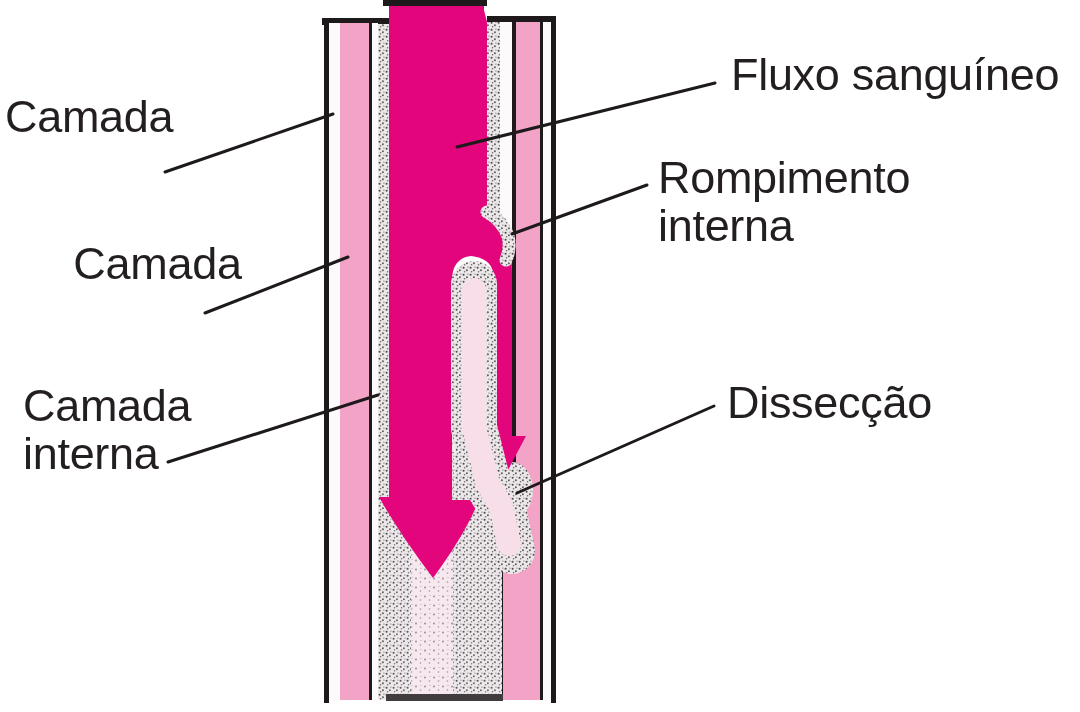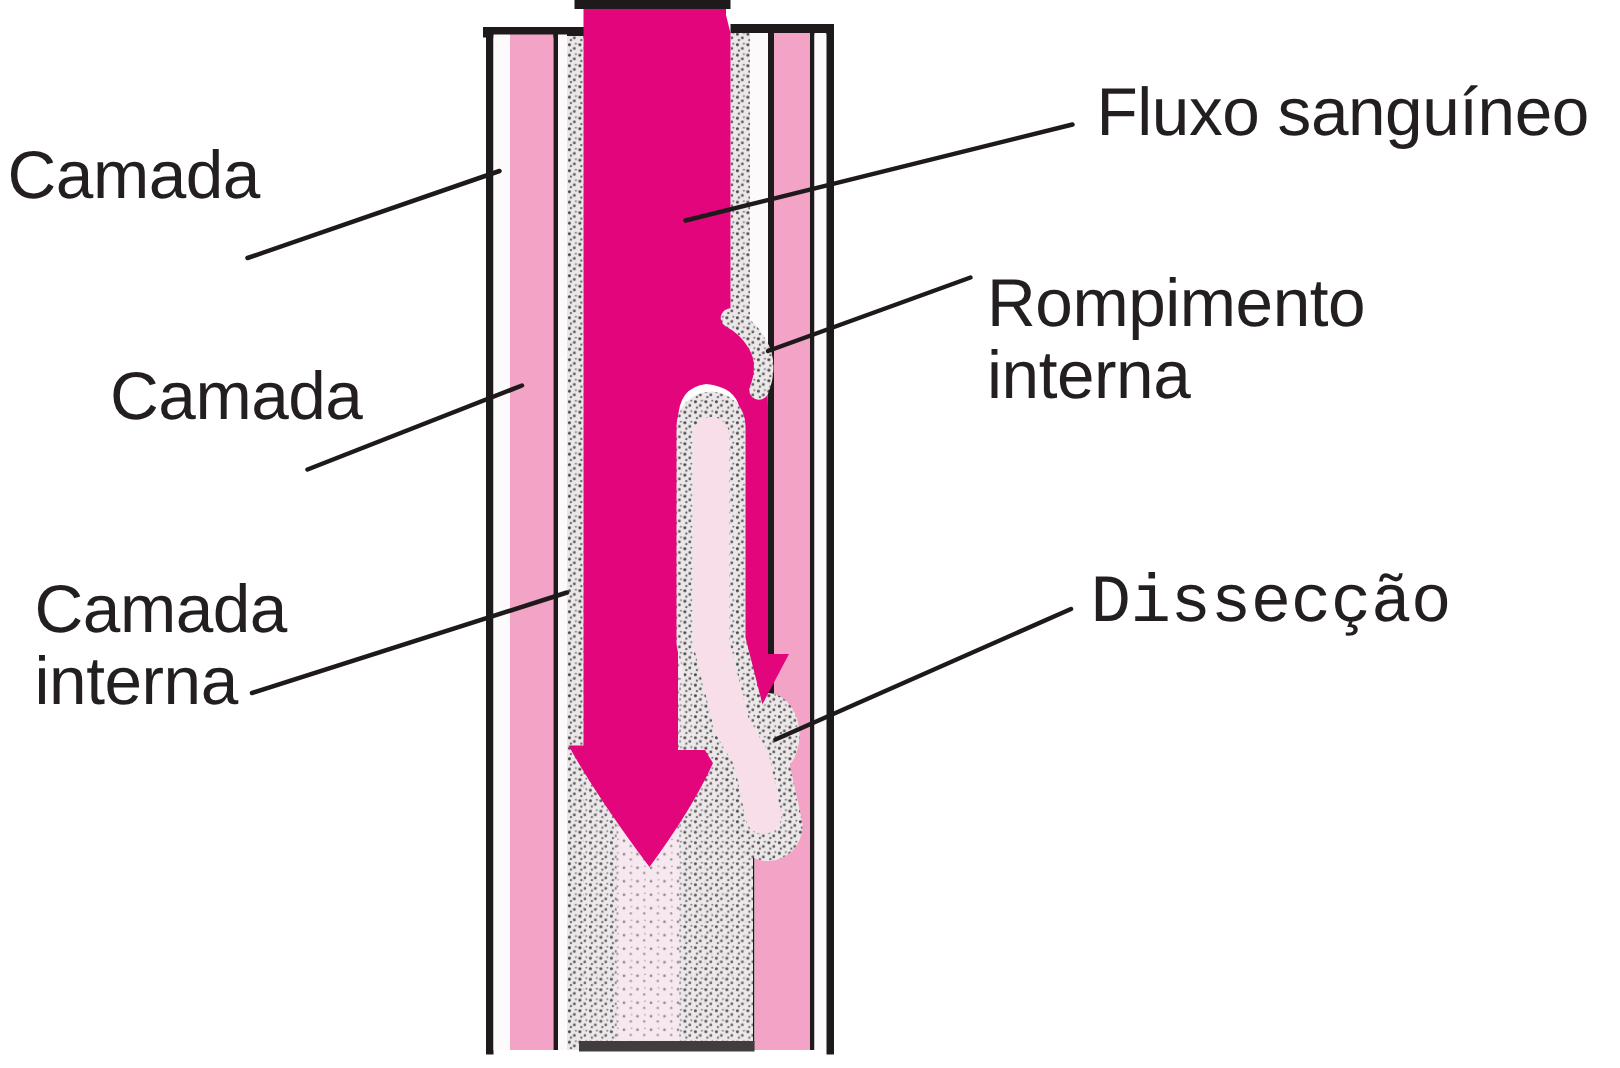--- a/index.html
+++ b/index.html
@@ -107,22 +107,22 @@
 
   <div class="lbl" style="left:23px;top:382px;">
     <div>Camada</div>
     <div>interna</div>
   </div>
 
   <div class="lbl" style="left:731px;top:51px;text-align:right;">
     <div>Fluxo sanguíneo</div>
   </div>
 
-  <div class="lbl" style="left:658px;top:154px;margin-top:24px;">
+  <div class="lbl" style="left:658px;top:154px;">
     <div>Rompimento</div>
     <div>interna</div>
   </div>
 
-  <div class="lbl" style="left:727px;top:379px;font-family:Liberation Mono, monospace;">
+  <div class="lbl" style="left:727px;top:379px;">
     <div>Dissecção</div>
   </div>
 
 </div>
 
 </body></html>

